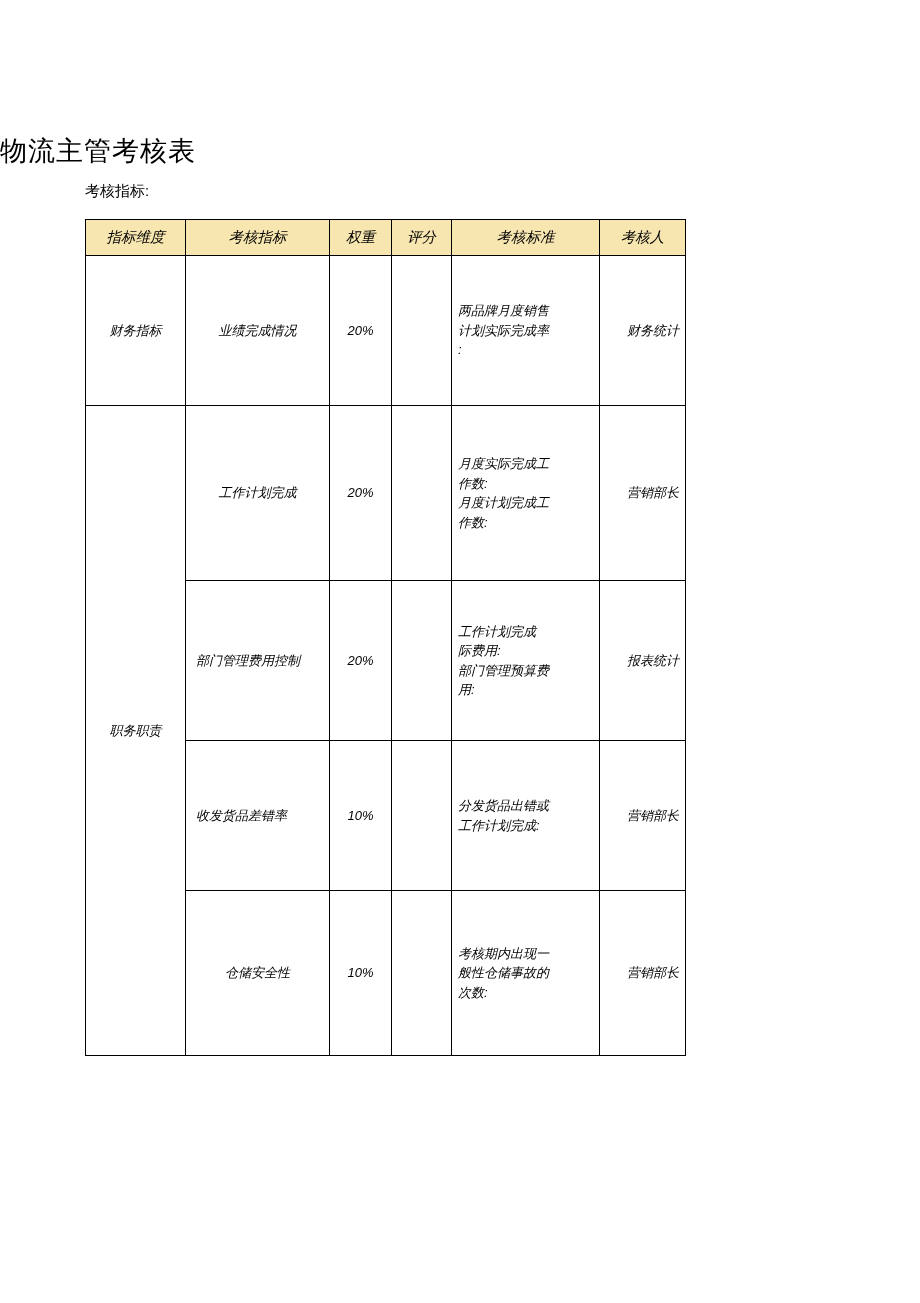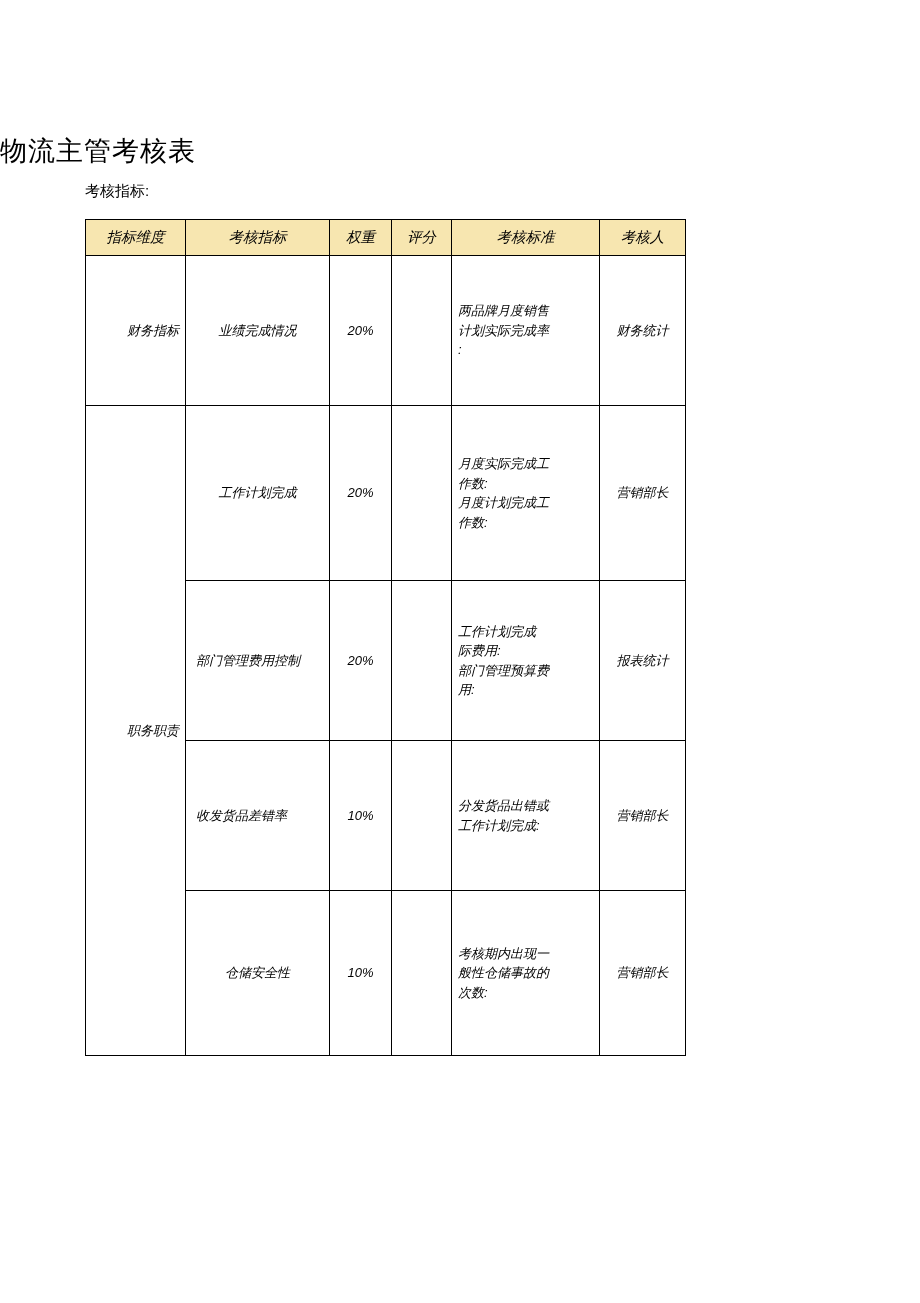--- a/index.html
+++ b/index.html
@@ -68,42 +68,42 @@
   }
   
   col.c0 { width: 100px; }
   col.c1 { width: 144px; }
   col.c2 { width: 62px; }
   col.c3 { width: 60px; }
   col.c4 { width: 148px; }
   col.c5 { width: 86px; }
 
   td.dim {
-    text-align: right;
+    text-align: center;
   }
   td.indicator {
     text-align: center;
   }
   td.indicator.left {
     text-align: left;
     padding-left: 10px;
     margin-top: 12px;
   }
   td.weight {
     text-align: center;
   }
   td.score {
     text-align: center;
   }
   td.standard {
     text-align: left;
     padding-left: 14px;
   }
   td.assessor {
-    text-align: center;
+    text-align: right;
   }
   .row-fin td { height: 150px; }
   .row-plan td { height: 175px; }
   .row-cost td { height: 160px; }
   .row-err  td { height: 150px; }
   .row-safe td { height: 165px; }
   .std-line { display: block; }
 </style>
 </head>
 <body>

